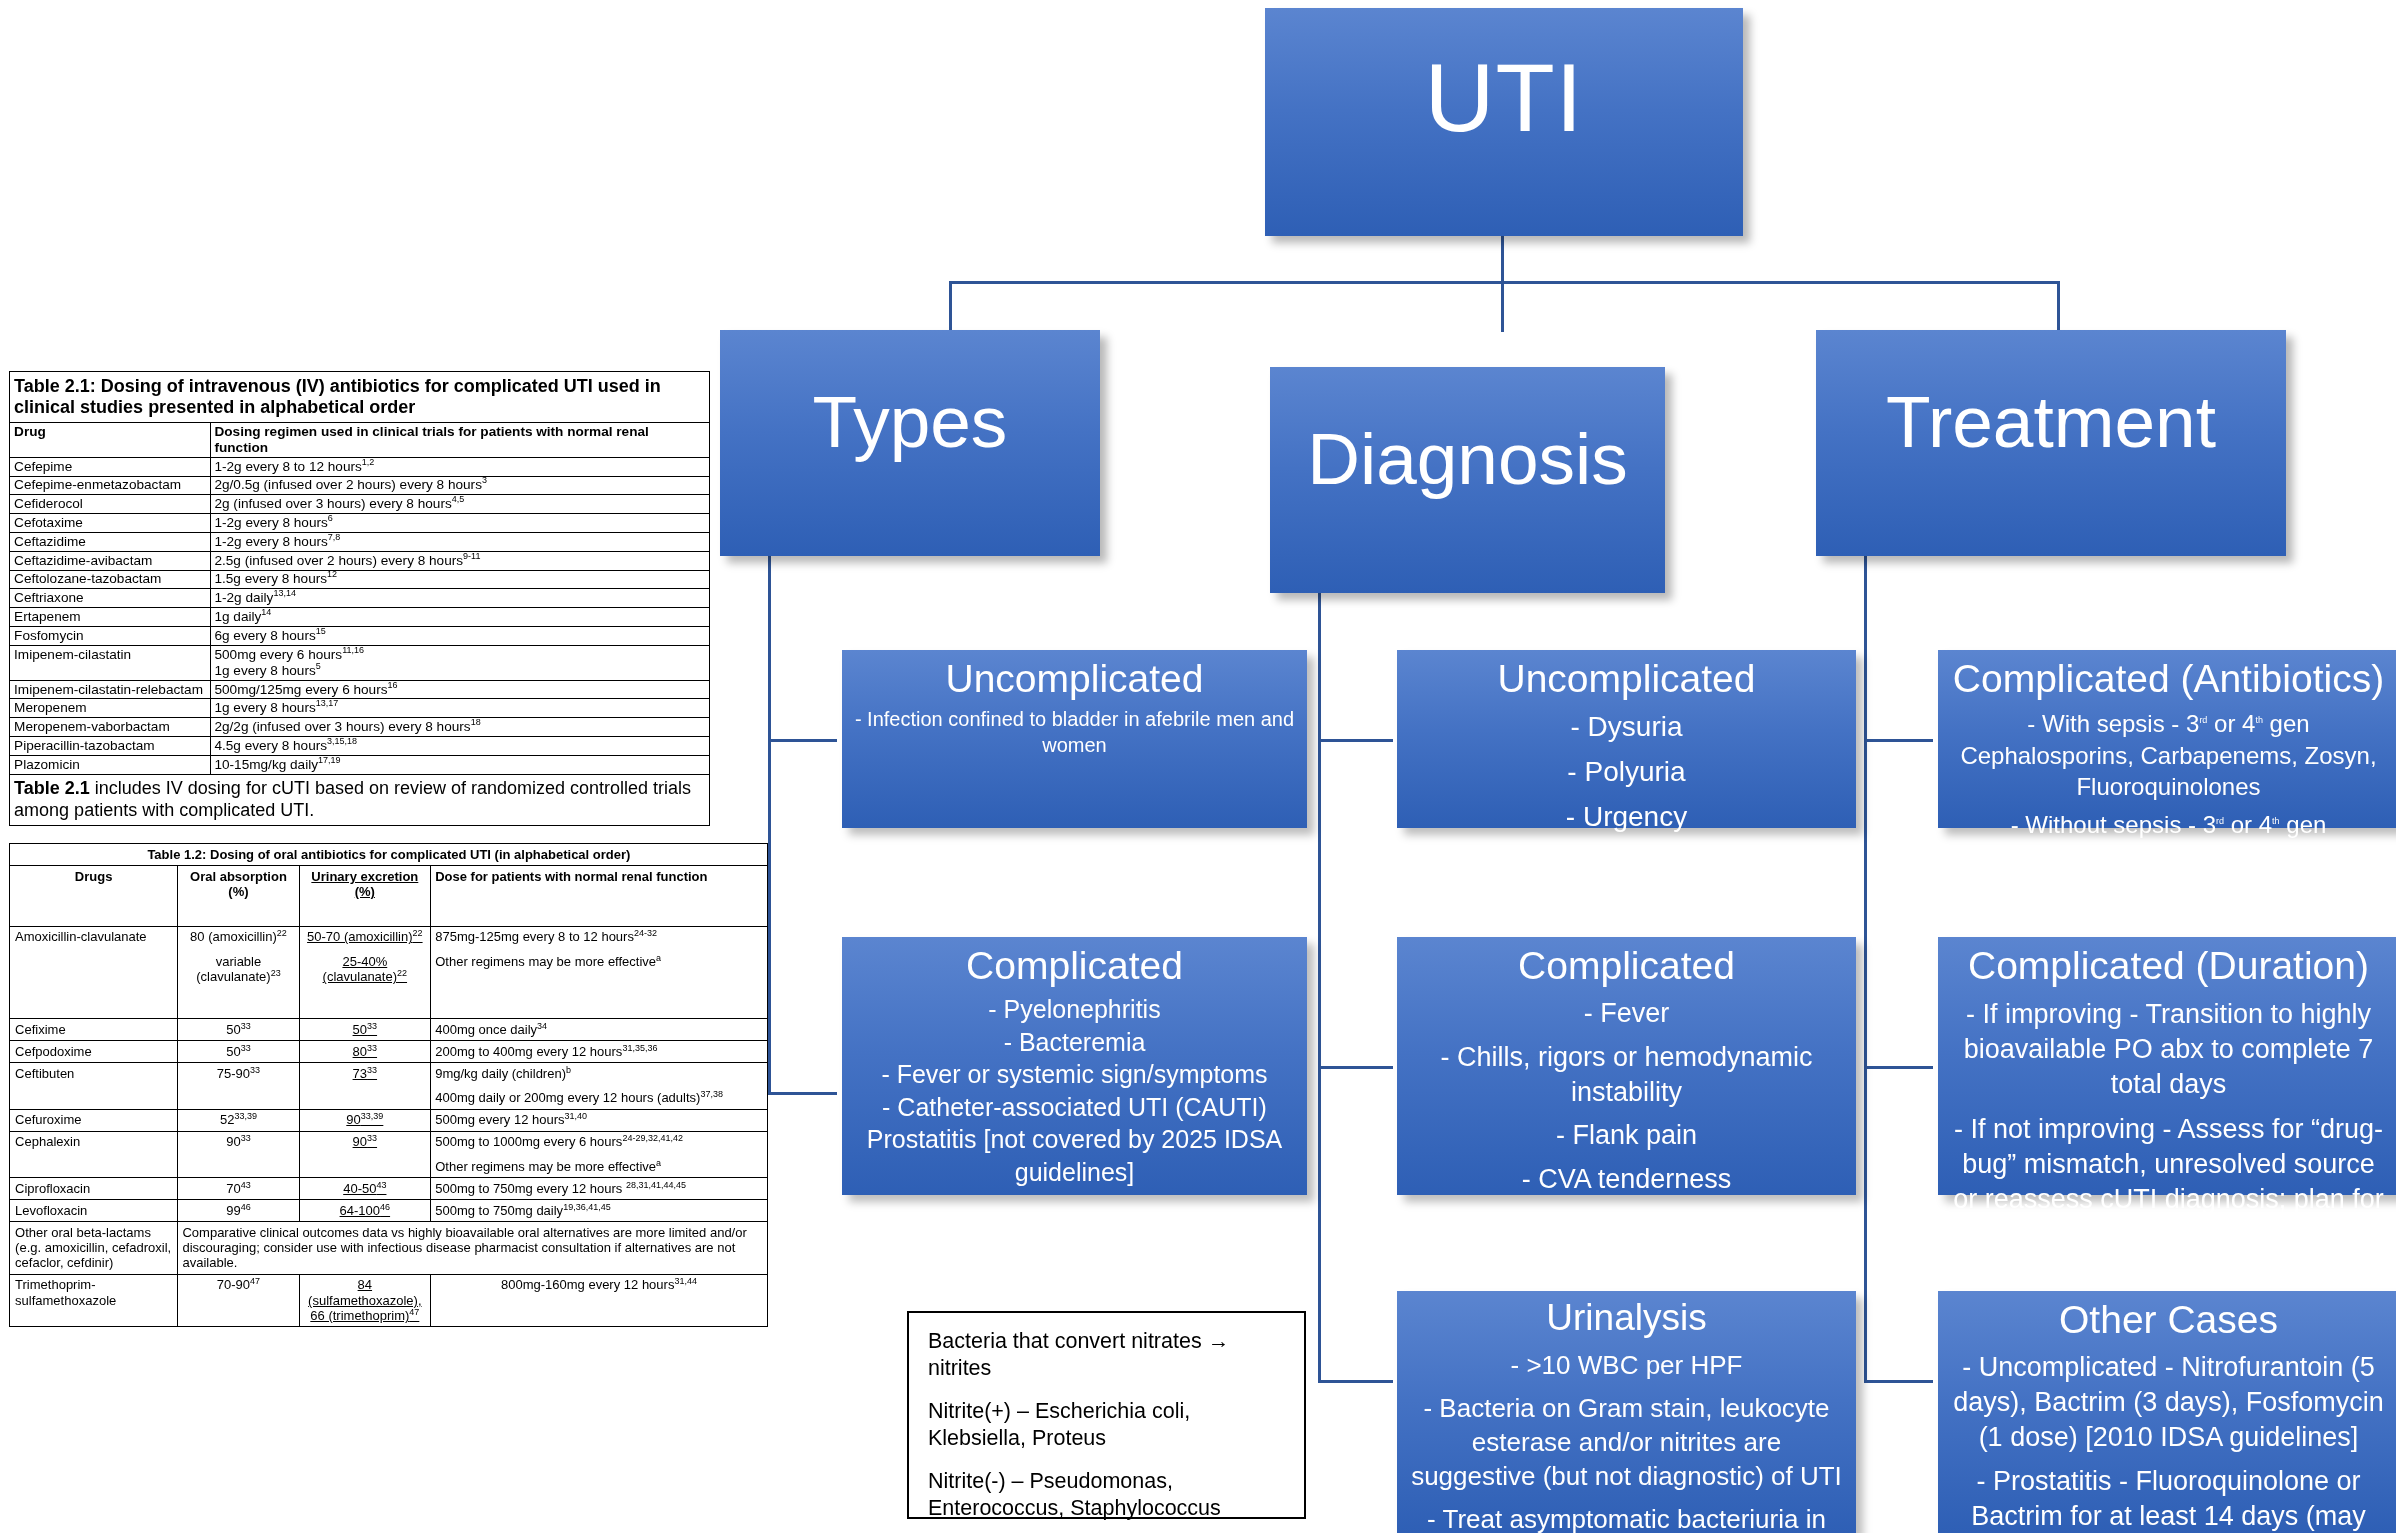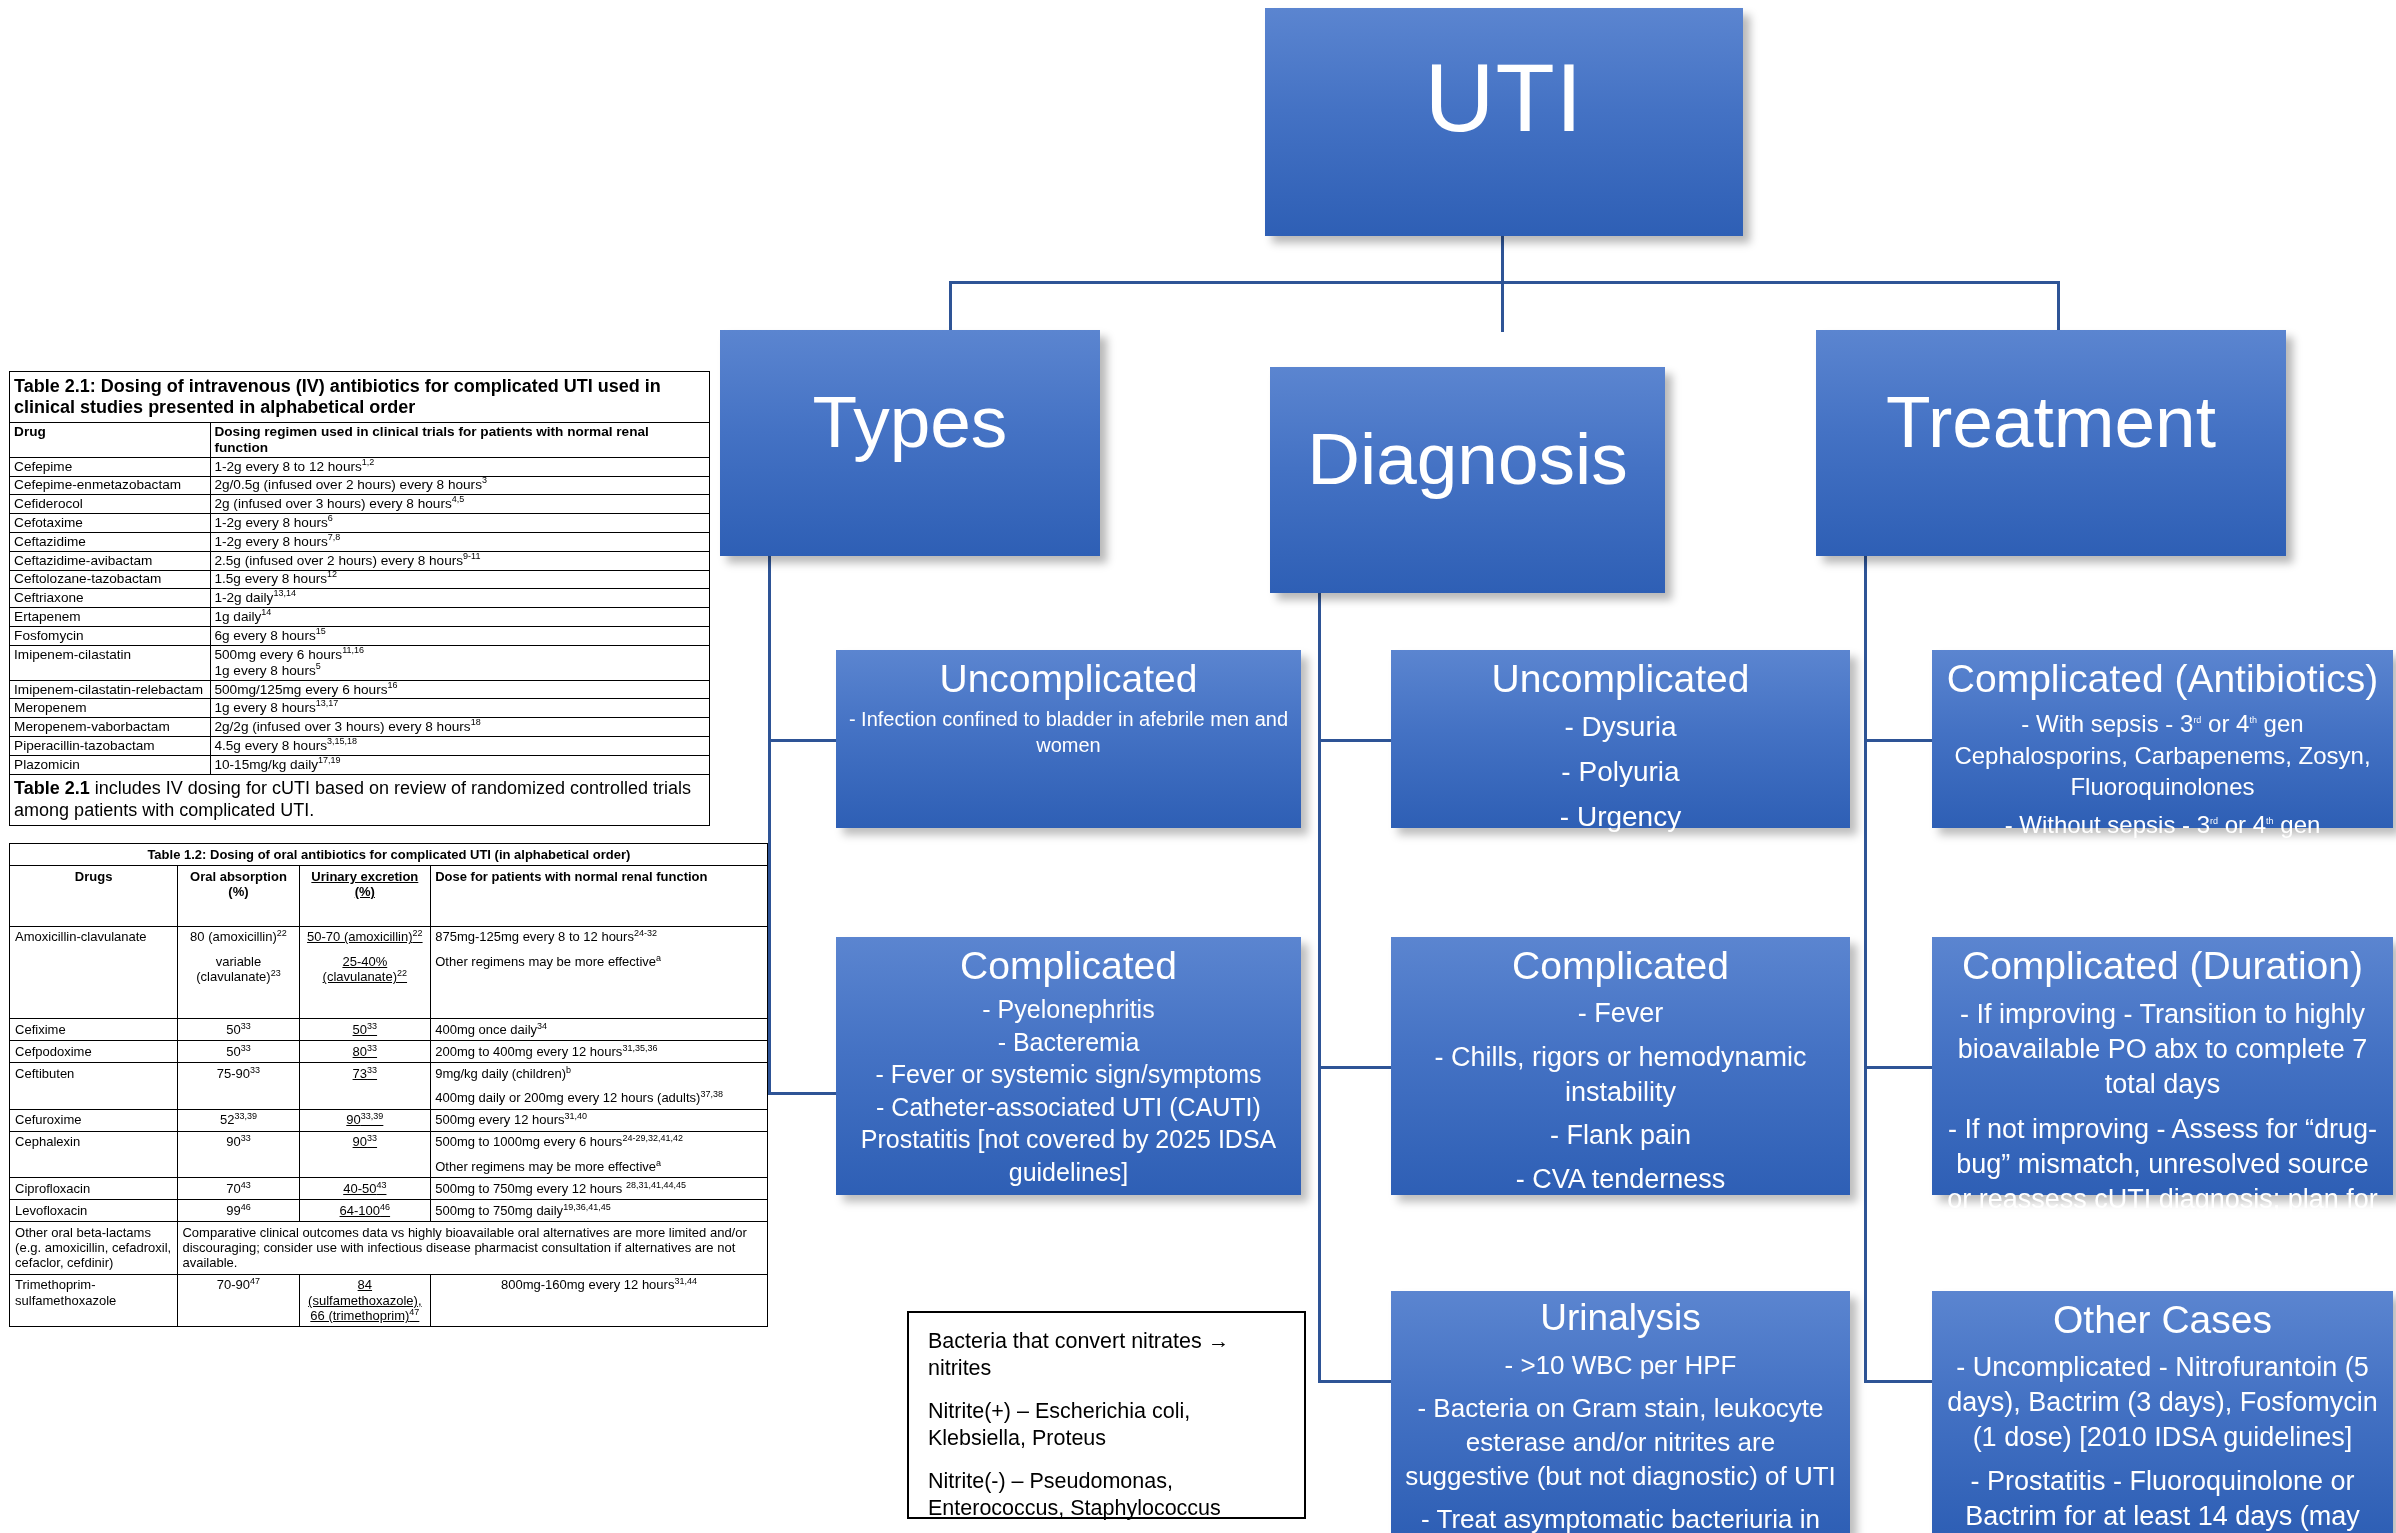--- a/index.html
+++ b/index.html
@@ -20,21 +20,21 @@
   #node-types{left:720px;top:330px;width:380px;height:226px;}
   #node-diagnosis{left:1270px;top:330px;width:395px;height:226px;margin-top:37px;}
   #node-treatment{left:1816px;top:330px;width:470px;height:226px;}
   #node-types .ttl,#node-diagnosis .ttl,#node-treatment .ttl{
         font-size:73px;padding-top:54px;}
 
   
   .cbox{position:absolute;box-sizing:border-box;
         background:linear-gradient(180deg,#5b85d0 0%,#4472c4 45%,#2e5fb5 100%);
         box-shadow:6.6px 6.6px 8.4px rgba(0,0,0,0.26);
-        color:#fff;text-align:center;padding:5.6px 9.4px 7.5px 9.4px;}
+        color:#fff;text-align:center;padding:5.6px 9.4px 7.5px 9.4px;margin-left:6px;}
   .cbox .hd{display:block;font-size:39px;line-height:1.16;margin-bottom:5.6px;}
   .cbox .bd{display:block;}
   .cbox .bd span{display:block;line-height:1.30;}
 
   #box-types-unc{left:836px;top:650px;width:465px;height:178px;}
   #box-types-unc .bd span{font-size:20px;}
   #box-types-cmp{left:836px;top:937px;width:465px;height:258px;}
   #box-types-cmp .bd span{font-size:25px;}
 
   #box-dx-unc{left:1391px;top:650px;width:459px;height:178px;}

